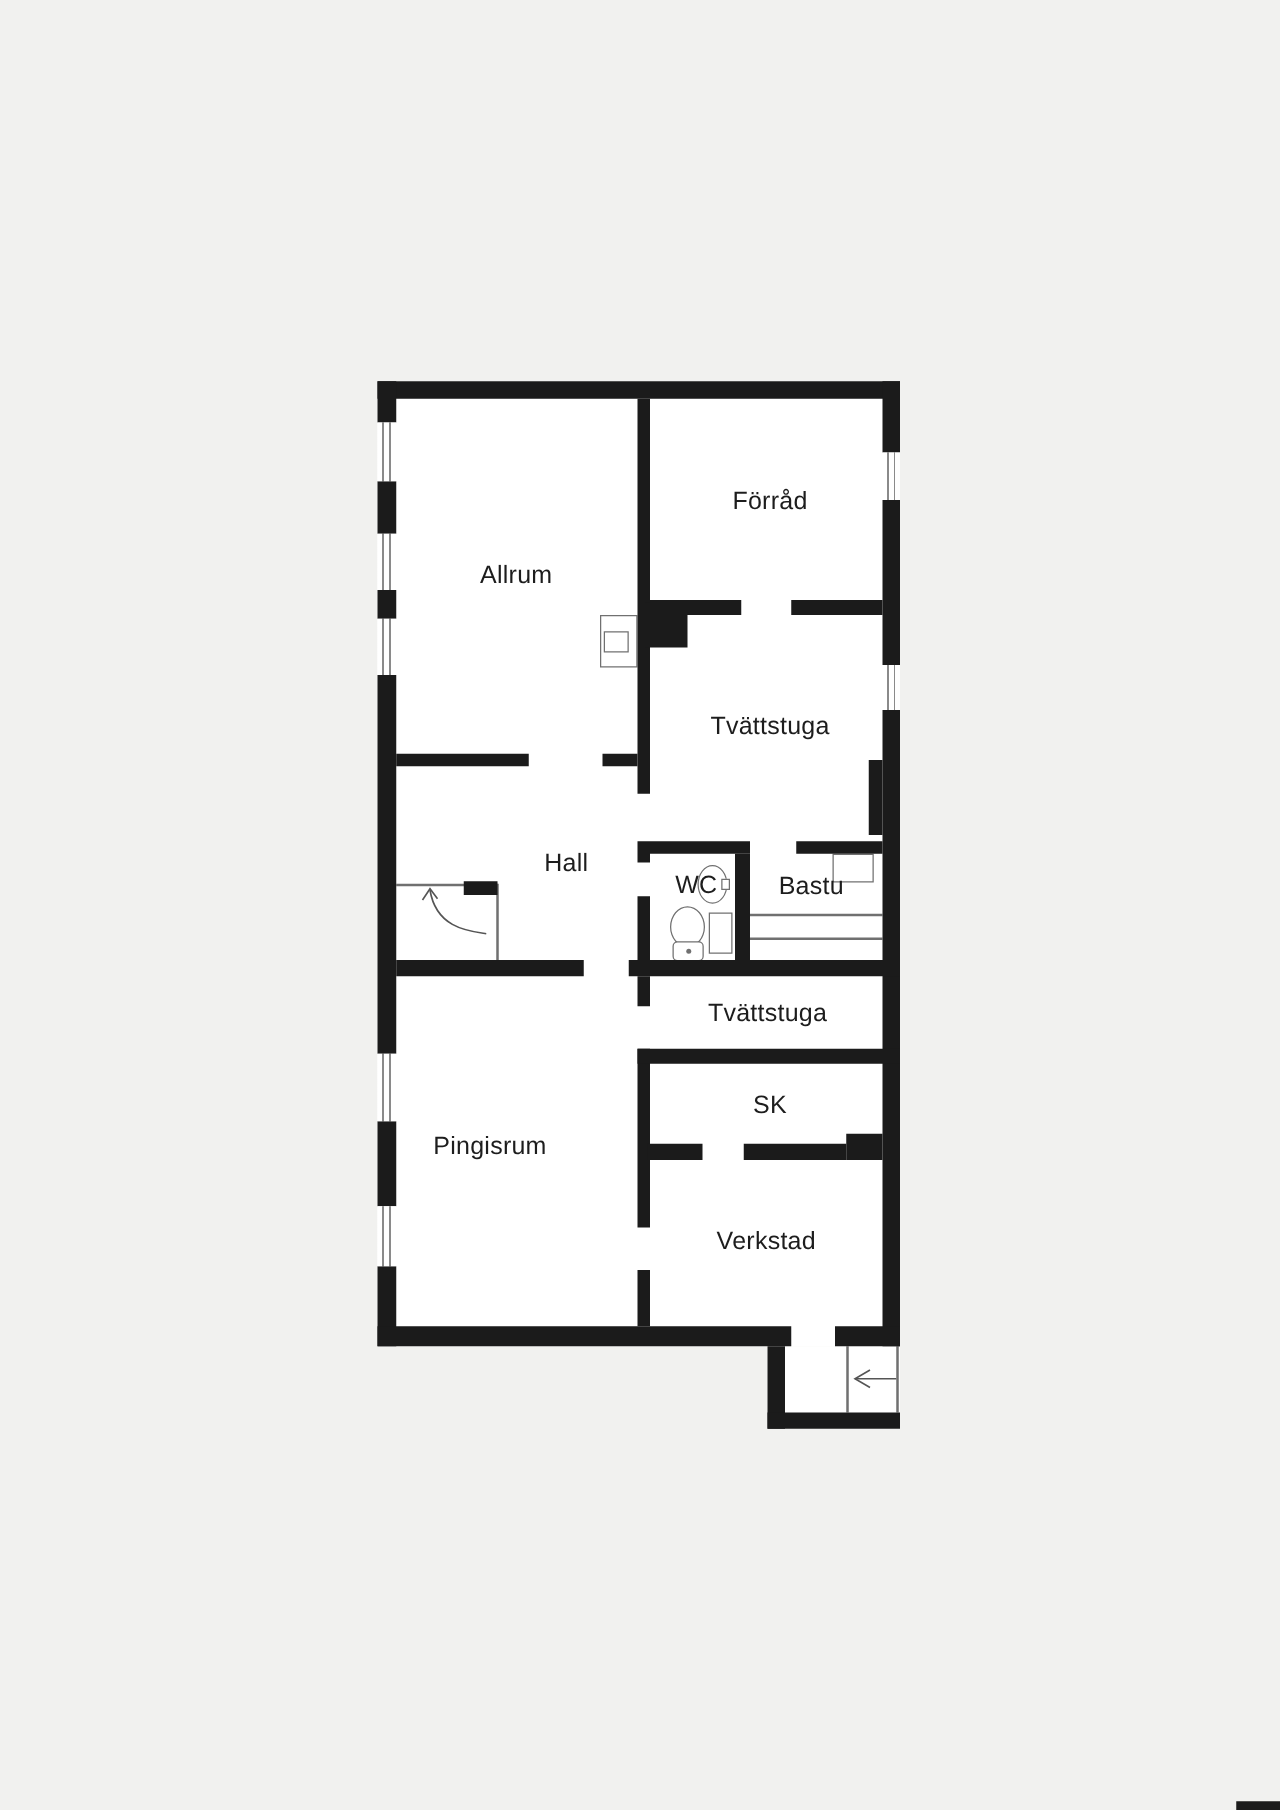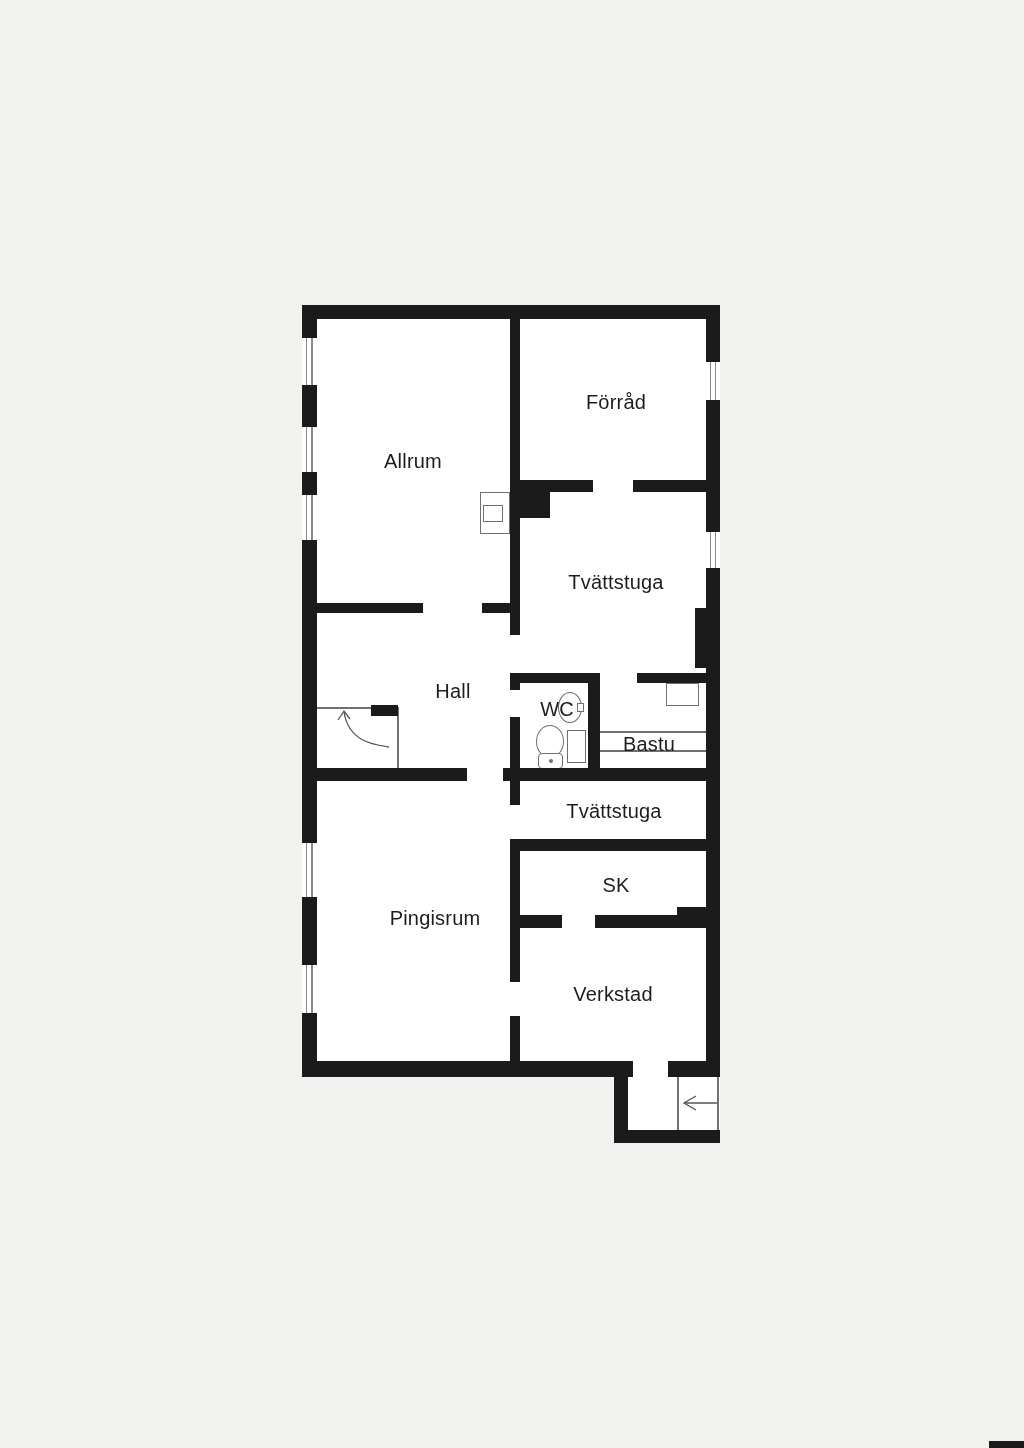--- a/index.html
+++ b/index.html
@@ -111,20 +111,20 @@
   <div class="win" style="left:302px;top:843px;width:15px;height:54px;"></div>
   <div class="win" style="left:302px;top:965px;width:15px;height:48px;"></div>
   <div class="win" style="left:706px;top:362px;width:14px;height:38px;"></div>
   <div class="win" style="left:706px;top:532px;width:14px;height:36px;"></div>
 
   <div class="lbl" style="left:413px;top:461px;">Allrum</div>
   <div class="lbl" style="left:616px;top:402px;">Förråd</div>
   <div class="lbl" style="left:616px;top:582px;">Tvättstuga</div>
   <div class="lbl" style="left:453px;top:691px;">Hall</div>
   <div class="lbl" style="left:540px;top:709px;margin-left:17px;">WC</div>
-  <div class="lbl" style="left:649px;top:744px;">Bastu</div>
+  <div class="lbl" style="left:649px;top:710px;">Bastu</div>
   <div class="lbl" style="left:614px;top:811px;">Tvättstuga</div>
   <div class="lbl" style="left:616px;top:885px;text-align:right;">SK</div>
-  <div class="lbl" style="left:435px;top:918px;">Pingisrum</div>
+  <div class="lbl" style="left:392px;top:918px;">Pingisrum</div>
   <div class="lbl" style="left:613px;top:994px;">Verkstad</div>
 
   <div class="w" style="left:989px;top:1441px;width:35px;height:7px;"></div>
 </div>
 
 </body></html>

